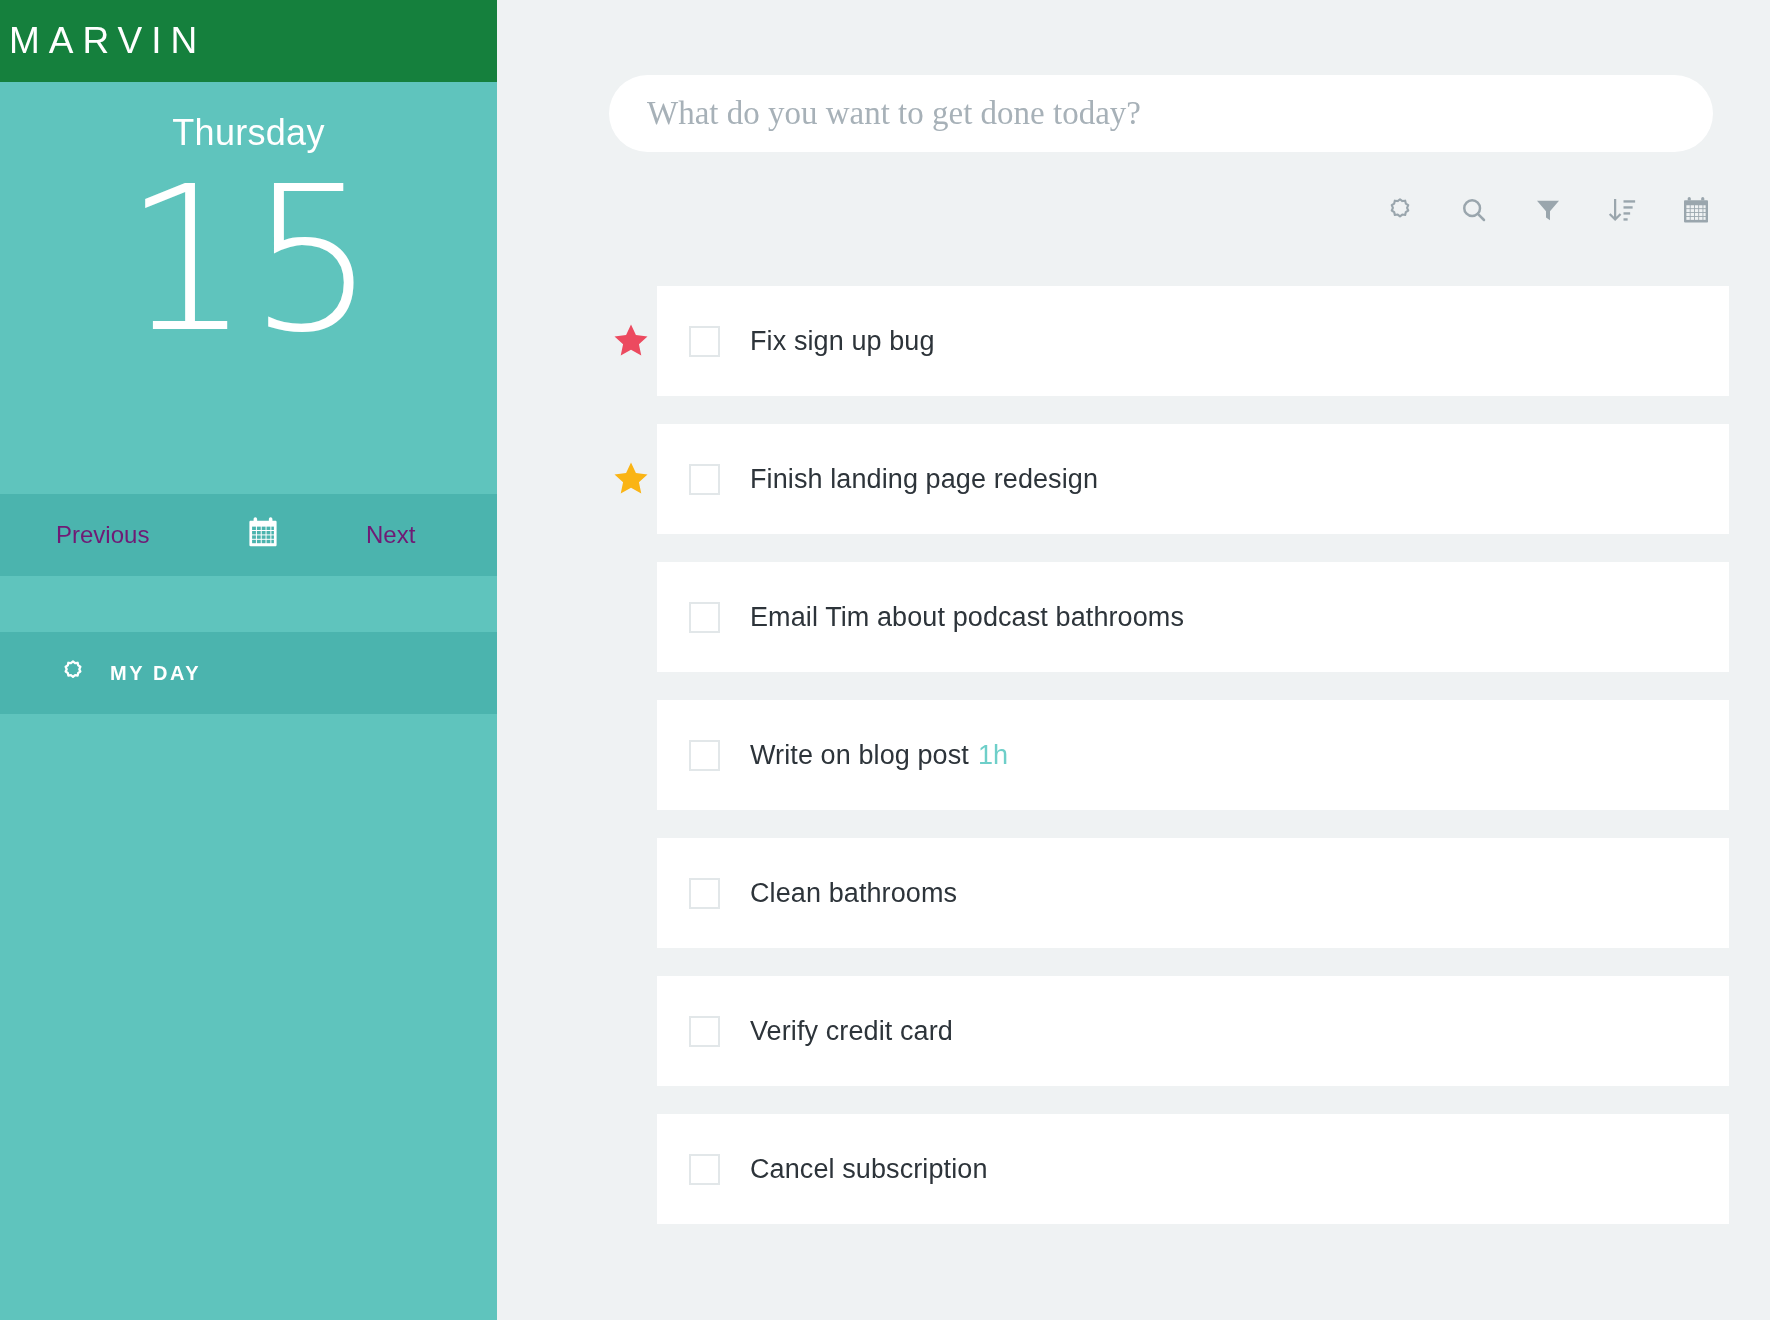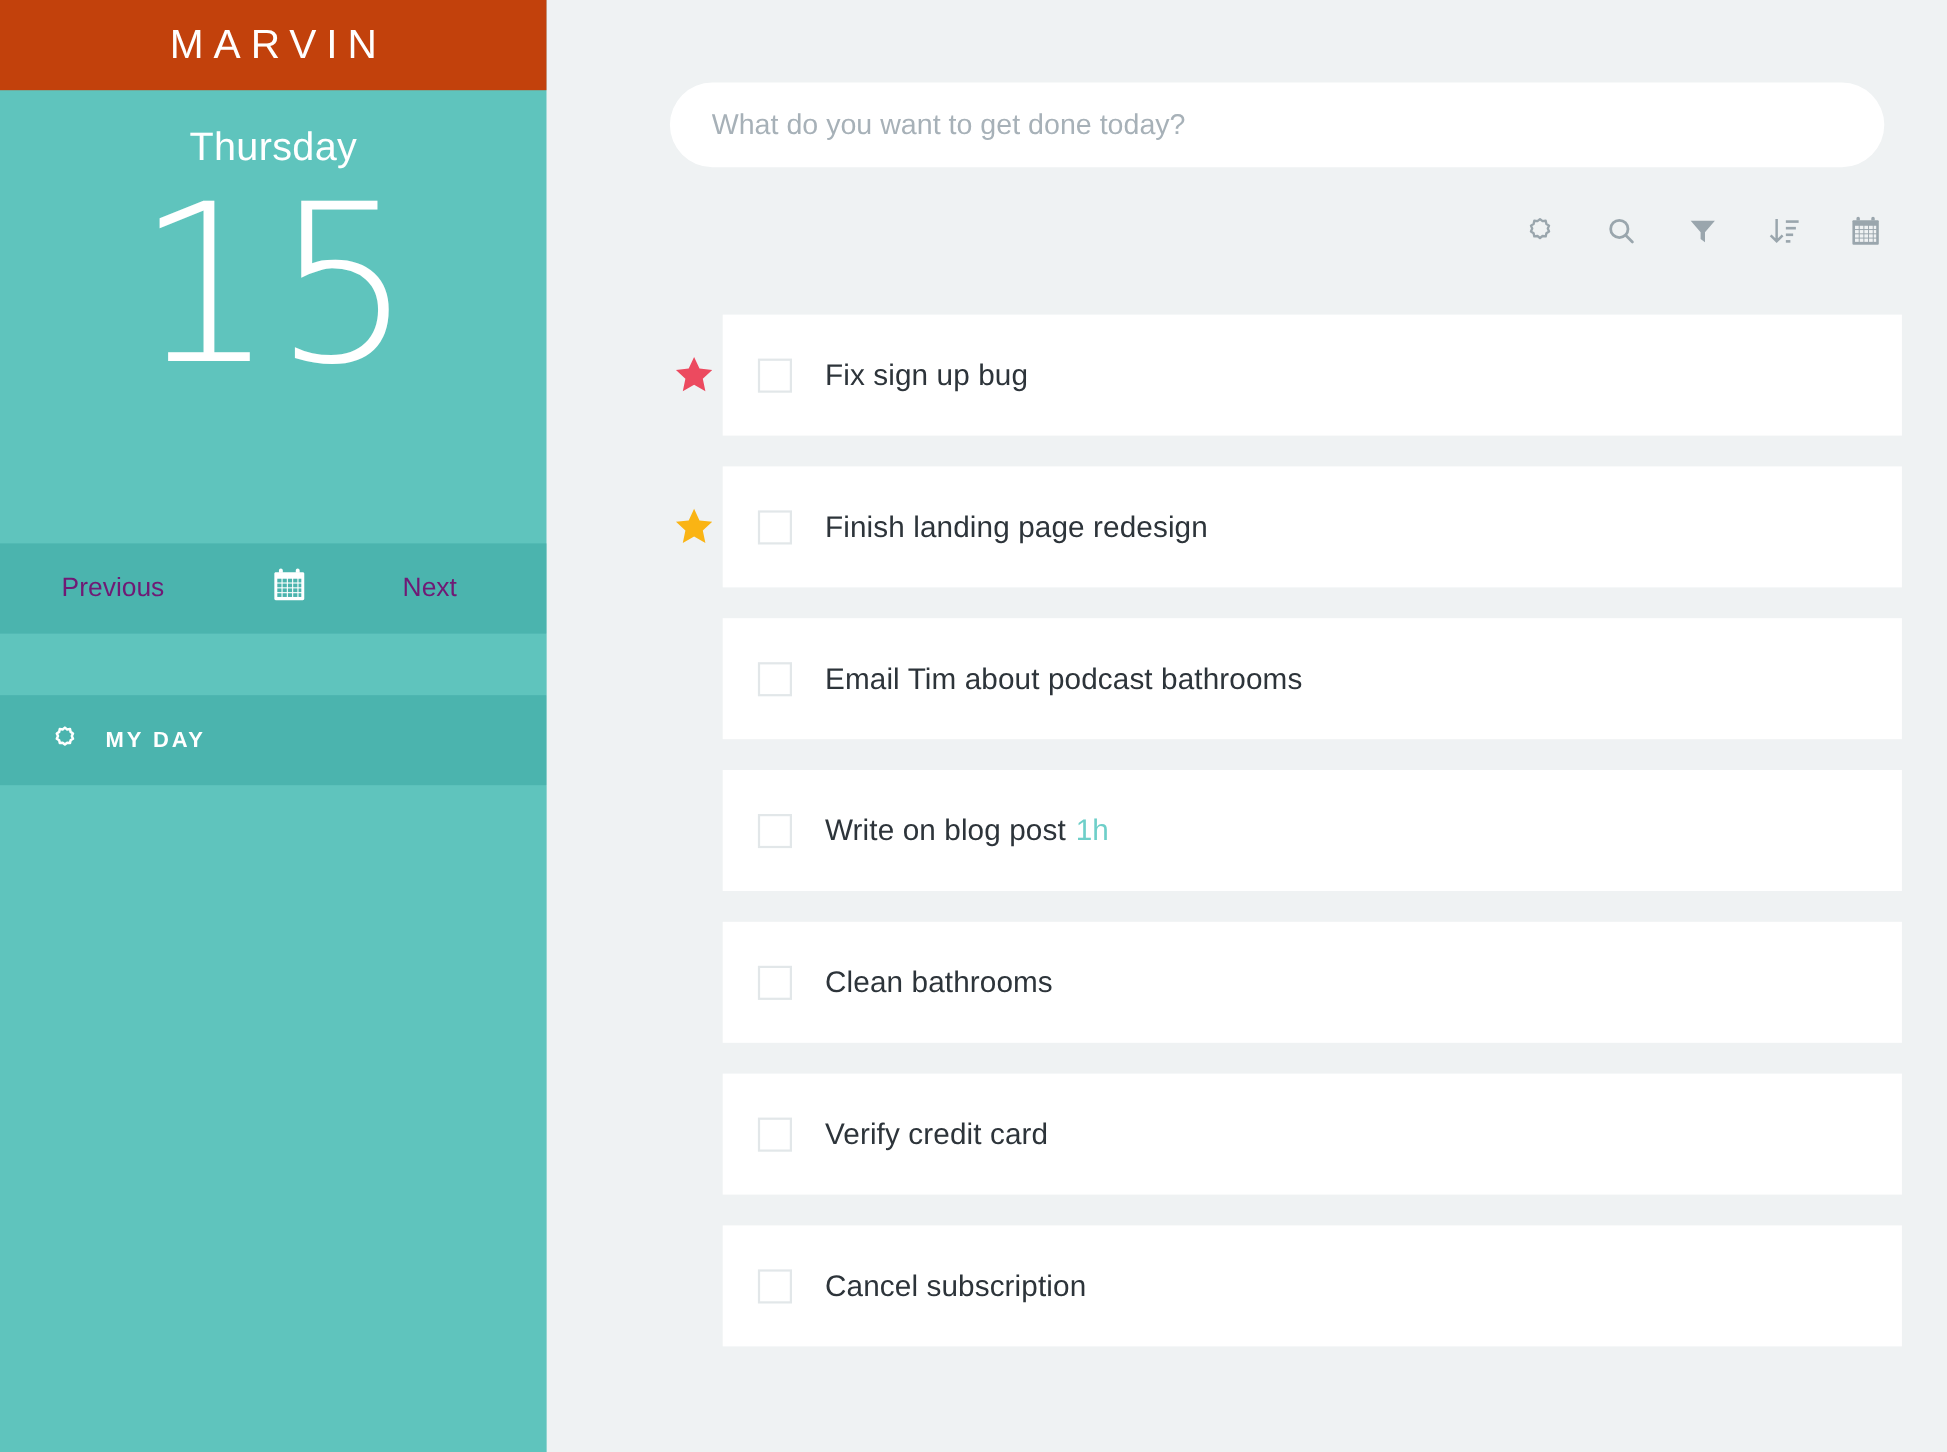--- a/index.html
+++ b/index.html
@@ -28,24 +28,23 @@
     flex: 0 0 497px;
     background: #5fc4bd;
     display: flex;
     flex-direction: column;
     position: relative;
   }
 
   .brand-bar {
     height: 82px;
     flex: 0 0 82px;
-    background: #c2410c;
-    display: flex;
-    align-items: center;
-    justify-content: center;
+    background: #15803d;
+    display: flex;
+    align-items: center;
   }
   .brand-wordmark {
     color: #ffffff;
     font-size: 37px;
     letter-spacing: 9px;
     font-weight: 300;
     text-indent: 9px;
     font-family: "Liberation Sans", sans-serif;
   }
 
@@ -92,21 +91,21 @@
     flex: 0 0 56px;
     background: #5fc4bd;
   }
 
   .myday {
     height: 82px;
     flex: 0 0 82px;
     background: #4bb4ae;
     display: flex;
     align-items: center;
-    padding-left: 46px;
+    padding-left: 60px;
     gap: 24px;
   }
   .myday-label {
     color: #ffffff;
     font-size: 20px;
     font-weight: 700;
     letter-spacing: 2.6px;
   }
 
   .sidebar-rest {
@@ -133,22 +132,22 @@
     border-radius: 39px;
     display: flex;
     align-items: center;
     padding: 0 38px;
   }
   .quick-add-input {
     width: 100%;
     border: none;
     outline: none;
     background: transparent;
-    font-family: Liberation Sans, sans-serif;
-    font-size: 26px;
+    font-family: Liberation Serif, serif;
+    font-size: 33px;
     color: #394148;
   }
   .quick-add-input::placeholder { color: #a7b1b8; }
 
   .toolbar {
     position: absolute;
     right: 57px;
     top: 193px;
     display: flex;
     align-items: center;

